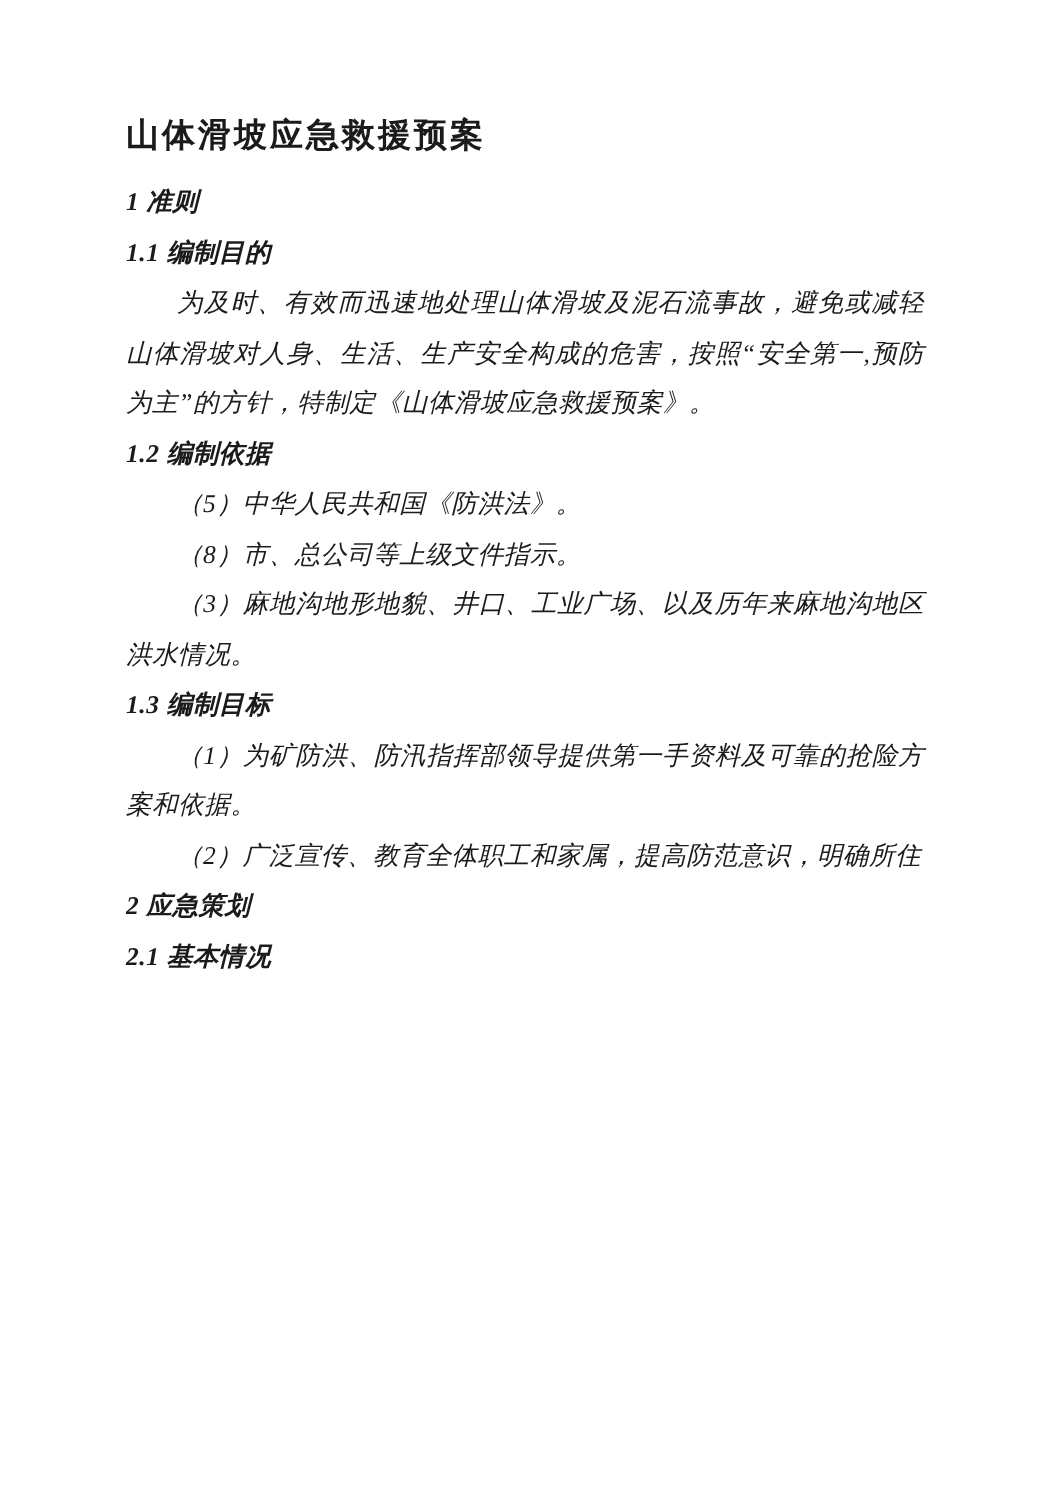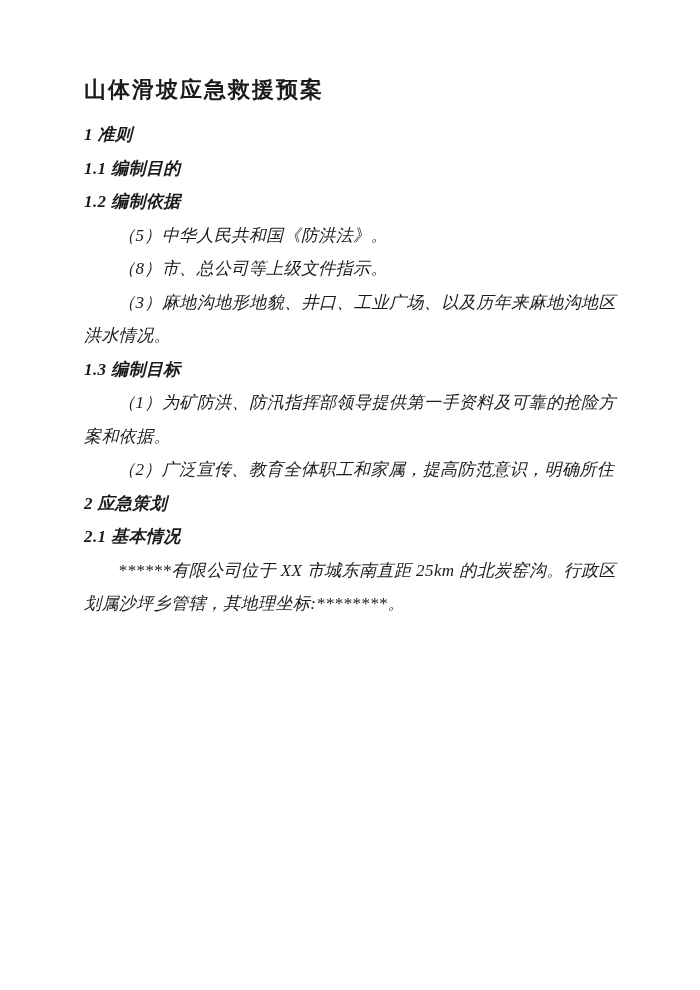--- a/index.html
+++ b/index.html
@@ -43,26 +43,26 @@
   }
 </style>
 </head>
 <body>
 
 <div class="page">
   <h1 class="doc-title">山体滑坡应急救援预案</h1>
 
   <h2 class="block heading">1 准则</h2>
   <h3 class="block heading">1.1 编制目的</h3>
+  <p class="block para">为及时、有效而迅速地处理山体滑坡及泥石流事故，避免或减轻山体滑坡对人身、生活、生产安全构成的危害，按照“安全第一,预防为主”的方针，特制定《山体滑坡应急救援预案》。</p>
 
   <h3 class="block heading">1.2 编制依据</h3>
   <p class="block para">（5）中华人民共和国《防洪法》。</p>
   <p class="block para">（8）市、总公司等上级文件指示。</p>
   <p class="block para">（3）麻地沟地形地貌、井口、工业广场、以及历年来麻地沟地区洪水情况。</p>
 
   <h3 class="block heading">1.3 编制目标</h3>
   <p class="block para">（1）为矿防洪、防汛指挥部领导提供第一手资料及可靠的抢险方案和依据。</p>
   <p class="block para">（2）广泛宣传、教育全体职工和家属，提高防范意识，明确所住</p>
 
   <h2 class="block heading">2 应急策划</h2>
   <h3 class="block heading">2.1 基本情况</h3>
-  <p class="block para">******有限公司位于 XX 市城东南直距 25km 的北炭窑沟。行政区划属沙坪乡管辖，其地理坐标:********。</p>
 </div>
 
 </body></html>

